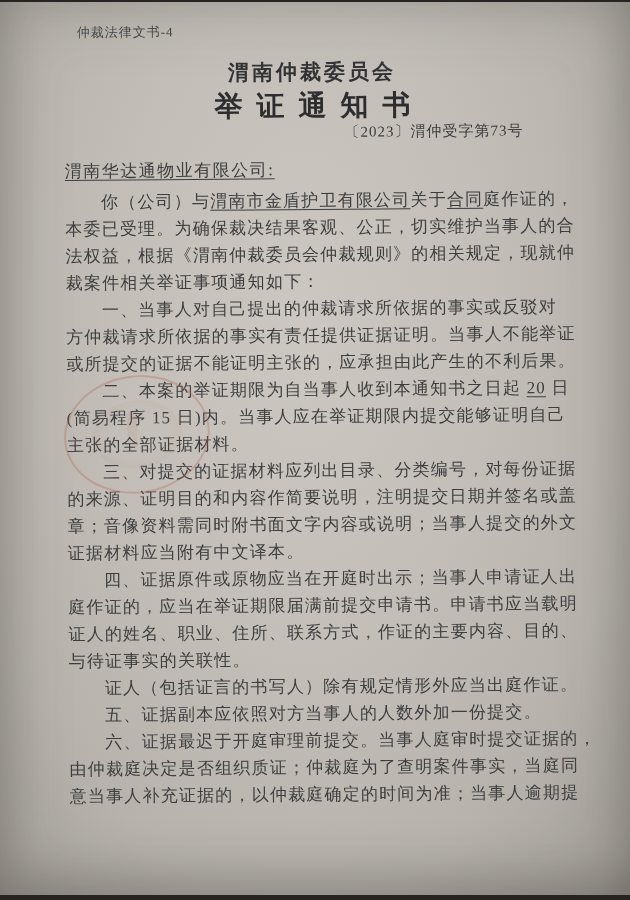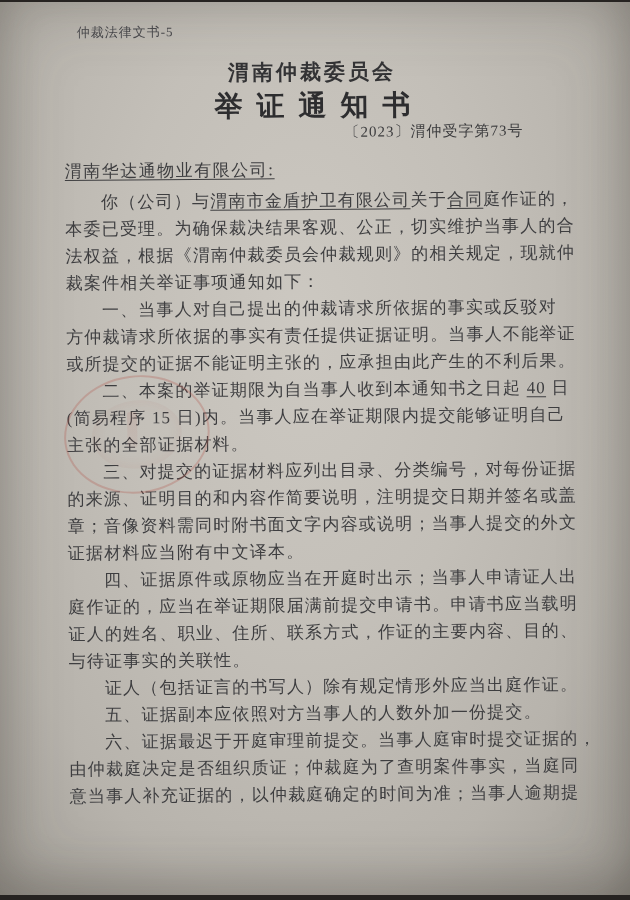--- a/index.html
+++ b/index.html
@@ -63,39 +63,39 @@
     background:linear-gradient(rgba(178,90,80,.12),rgba(178,90,80,.05));
     border-radius:3px;transform:rotate(6deg);
   }
 </style>
 </head>
 <body>
 
 <div class="paper">
   <div class="content">
 
-    <div class="doc-label">仲裁法律文书-5</div>
+    <div class="doc-label">仲裁法律文书-4</div>
 
     <div class="org-title">渭南仲裁委员会</div>
 
     <div class="doc-title">举证通知书</div>
 
     <div class="case-number">〔2023〕渭仲受字第73号</div>
 
     <div class="addressee">渭南华达通物业有限公司:</div>
 
     <div class="body-text">
         <div class="line indent"><span>你（公司）与</span><span class="u">渭南市金盾护卫有限公司</span><span>关于</span><span class="u">合同</span><span>庭作证的，</span></div>
         <div class="line"><span>本委已受理。为确保裁决结果客观、公正，切实维护当事人的合</span></div>
         <div class="line"><span>法权益，根据《渭南仲裁委员会仲裁规则》的相关规定，现就仲</span></div>
         <div class="line"><span>裁案件相关举证事项通知如下：</span></div>
         <div class="line indent"><span>一、当事人对自己提出的仲裁请求所依据的事实或反驳对</span></div>
         <div class="line"><span>方仲裁请求所依据的事实有责任提供证据证明。当事人不能举证</span></div>
         <div class="line"><span>或所提交的证据不能证明主张的，应承担由此产生的不利后果。</span></div>
-        <div class="line indent"><span>二、本案的举证期限为自当事人收到本通知书之日起 </span><span class="u">40</span><span> 日</span></div>
+        <div class="line indent"><span>二、本案的举证期限为自当事人收到本通知书之日起 </span><span class="u">20</span><span> 日</span></div>
         <div class="line"><span>(简易程序 15 日)内。当事人应在举证期限内提交能够证明自己</span></div>
         <div class="line"><span>主张的全部证据材料。</span></div>
         <div class="line indent"><span>三、对提交的证据材料应列出目录、分类编号，对每份证据</span></div>
         <div class="line"><span>的来源、证明目的和内容作简要说明，注明提交日期并签名或盖</span></div>
         <div class="line"><span>章；音像资料需同时附书面文字内容或说明；当事人提交的外文</span></div>
         <div class="line"><span>证据材料应当附有中文译本。</span></div>
         <div class="line indent"><span>四、证据原件或原物应当在开庭时出示；当事人申请证人出</span></div>
         <div class="line"><span>庭作证的，应当在举证期限届满前提交申请书。申请书应当载明</span></div>
         <div class="line"><span>证人的姓名、职业、住所、联系方式，作证的主要内容、目的、</span></div>
         <div class="line"><span>与待证事实的关联性。</span></div>

